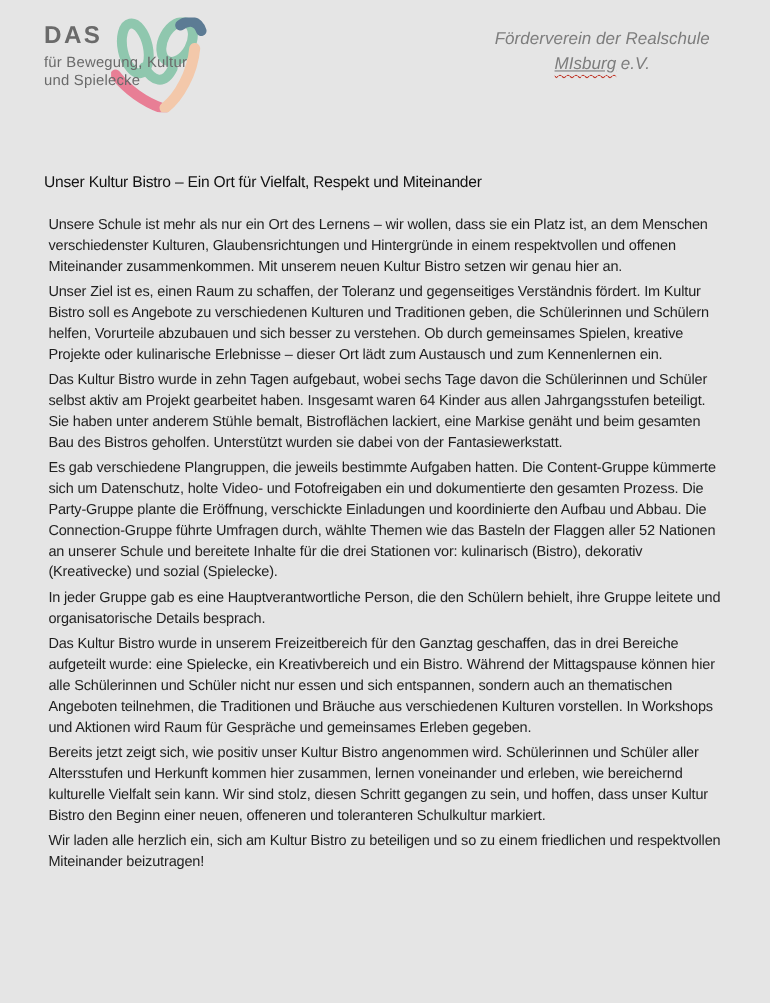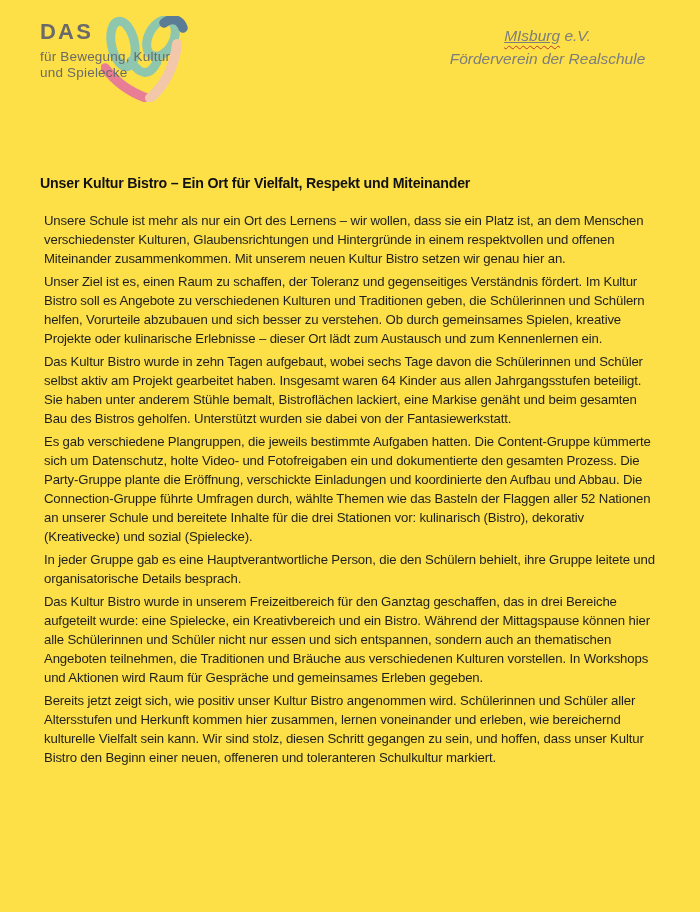--- a/index.html
+++ b/index.html
@@ -1,20 +1,20 @@
 <!DOCTYPE html>
 <html><head>
 <meta charset="utf-8">
 <style>
   html, body { margin: 0; padding: 0; background: #ffffff; }
   .page {
     position: relative;
     width: 700px;
     height: 912px;
-    background: #fde047;
+    background: #e5e5e5;
     overflow: hidden;
     font-family: "Liberation Sans", sans-serif;
   }
 
   
   .logo-block {
     position: absolute;
     left: 40px;
     top: 20px;
     z-index: 2;
@@ -67,23 +67,23 @@
 
   
   .content {
     position: absolute;
     left: 40px;
     top: 158px;
     width: 624px;
     color: #1f1f1f;
   }
   .doc-heading {
-    margin: 17px 0 20px 0;
+    margin: 0 0 20px 0;
     font-size: 14.2px;
-    font-weight: 700;
+    font-weight: 400;
     letter-spacing: -0.2px;
     color: #111111;
   }
   .para {
     margin: 4px;
     font-size: 13.2px;
     line-height: 19px;
     letter-spacing: -0.15px;
   }
 </style>
@@ -111,30 +111,31 @@
     <div class="logo-title">
       <div>DAS</div>
     </div>
     <div class="logo-subtitle">
       <div>für Bewegung, Kultur</div>
       <div>und Spielecke</div>
     </div>
   </div>
 
   <div class="org-block">
+    <div>Förderverein der Realschule</div>
     <div><span class="solid-underline"><span class="wavy-underline">MIsburg</span></span><span> e.V.</span></div>
-    <div>Förderverein der Realschule</div>
   </div>
 
   <div class="content">
     <h1 class="doc-heading">Unser Kultur Bistro – Ein Ort für Vielfalt, Respekt und Miteinander</h1>
     <div>
         <p class="para">Unsere Schule ist mehr als nur ein Ort des Lernens – wir wollen, dass sie ein Platz ist, an dem Menschen verschiedenster Kulturen, Glaubensrichtungen und Hintergründe in einem respektvollen und offenen Miteinander zusammenkommen. Mit unserem neuen Kultur Bistro setzen wir genau hier an.</p>
         <p class="para">Unser Ziel ist es, einen Raum zu schaffen, der Toleranz und gegenseitiges Verständnis fördert. Im Kultur Bistro soll es Angebote zu verschiedenen Kulturen und Traditionen geben, die Schülerinnen und Schülern helfen, Vorurteile abzubauen und sich besser zu verstehen. Ob durch gemeinsames Spielen, kreative Projekte oder kulinarische Erlebnisse – dieser Ort lädt zum Austausch und zum Kennenlernen ein.</p>
         <p class="para">Das Kultur Bistro wurde in zehn Tagen aufgebaut, wobei sechs Tage davon die Schülerinnen und Schüler selbst aktiv am Projekt gearbeitet haben. Insgesamt waren 64 Kinder aus allen Jahrgangsstufen beteiligt. Sie haben unter anderem Stühle bemalt, Bistroflächen lackiert, eine Markise genäht und beim gesamten Bau des Bistros geholfen. Unterstützt wurden sie dabei von der Fantasiewerkstatt.</p>
         <p class="para">Es gab verschiedene Plangruppen, die jeweils bestimmte Aufgaben hatten. Die Content-Gruppe kümmerte sich um Datenschutz, holte Video- und Fotofreigaben ein und dokumentierte den gesamten Prozess. Die Party-Gruppe plante die Eröffnung, verschickte Einladungen und koordinierte den Aufbau und Abbau. Die Connection-Gruppe führte Umfragen durch, wählte Themen wie das Basteln der Flaggen aller 52 Nationen an unserer Schule und bereitete Inhalte für die drei Stationen vor: kulinarisch (Bistro), dekorativ (Kreativecke) und sozial (Spielecke).</p>
         <p class="para">In jeder Gruppe gab es eine Hauptverantwortliche Person, die den Schülern behielt, ihre Gruppe leitete und organisatorische Details besprach.</p>
         <p class="para">Das Kultur Bistro wurde in unserem Freizeitbereich für den Ganztag geschaffen, das in drei Bereiche aufgeteilt wurde: eine Spielecke, ein Kreativbereich und ein Bistro. Während der Mittagspause können hier alle Schülerinnen und Schüler nicht nur essen und sich entspannen, sondern auch an thematischen Angeboten teilnehmen, die Traditionen und Bräuche aus verschiedenen Kulturen vorstellen. In Workshops und Aktionen wird Raum für Gespräche und gemeinsames Erleben gegeben.</p>
         <p class="para">Bereits jetzt zeigt sich, wie positiv unser Kultur Bistro angenommen wird. Schülerinnen und Schüler aller Altersstufen und Herkunft kommen hier zusammen, lernen voneinander und erleben, wie bereichernd kulturelle Vielfalt sein kann. Wir sind stolz, diesen Schritt gegangen zu sein, und hoffen, dass unser Kultur Bistro den Beginn einer neuen, offeneren und toleranteren Schulkultur markiert.</p>
+        <p class="para">Wir laden alle herzlich ein, sich am Kultur Bistro zu beteiligen und so zu einem friedlichen und respektvollen Miteinander beizutragen!</p>
       </div>
   </div>
 
 </div>
 
 </body></html>

